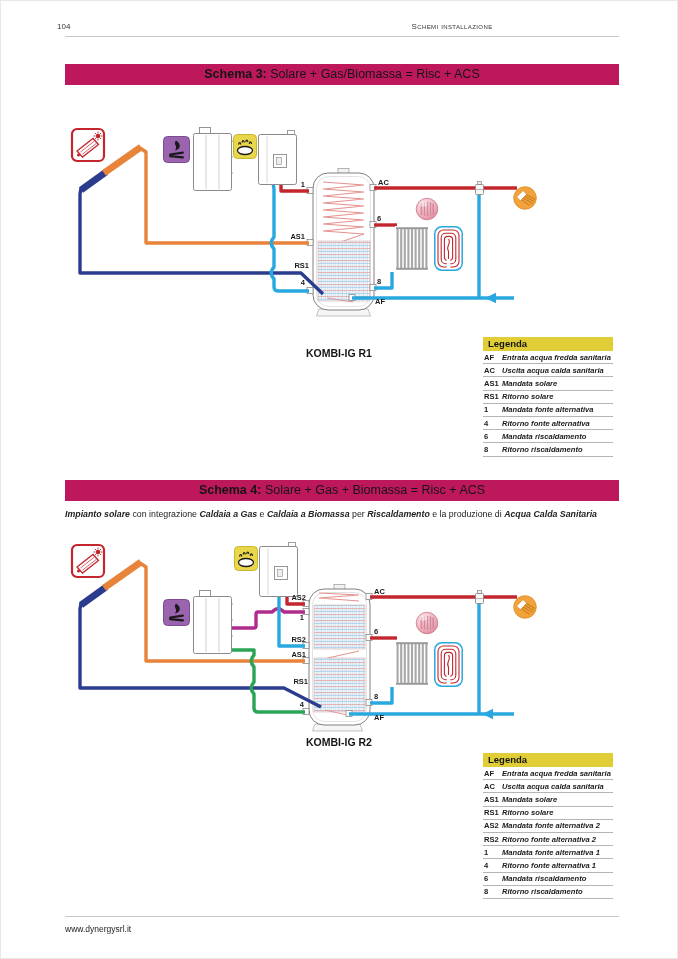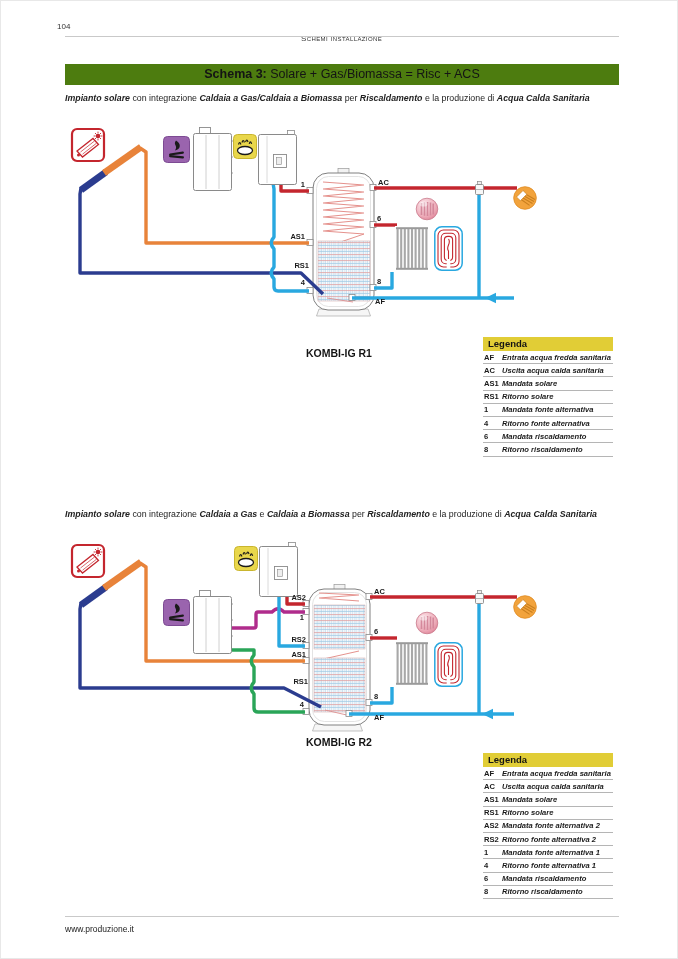--- a/index.html
+++ b/index.html
@@ -3,28 +3,28 @@
 <meta charset="utf-8">
 <style>
   * { margin:0; padding:0; box-sizing:border-box; }
   html,body { background:#fff; }
   body { font-family:"Liberation Sans","DejaVu Sans",sans-serif; color:#1a1a1a; }
   .page { position:relative; width:678px; height:959px; background:#fff; overflow:hidden; border:1px solid #e8e8e8; }
   .abs { position:absolute; }
   svg.diagram { position:absolute; left:0; top:0; width:678px; height:959px; }
 
   .hdr-num { left:56px; top:21px; font-size:8px; color:#333; }
-  .hdr-sec { left:300px; top:21px; width:318px; text-align:left; font-size:8px; color:#333;
-             font-variant:small-caps; letter-spacing:.4px;margin-top:12px; }
+  .hdr-sec { left:292px; top:21px; width:318px; text-align:center; font-size:8px; color:#333;
+             font-variant:small-caps; letter-spacing:.4px; }
   .rule { left:64px; width:554px; height:1px; background:#c9c9c9; }
   .rule-top { top:35px; }
   .rule-bottom { top:915px; }
   .footer-url { left:64px; top:923px; font-size:8.5px; color:#222; }
 
-  .schema-bar { left:64px; width:554px; height:21px; background:#4d7c0f; text-align:center;
+  .schema-bar { left:64px; width:554px; height:21px; background:#be185d; text-align:center;
                 font-size:12.5px; line-height:21px; color:#141414; }
   .bar-1 { top:63px; } .bar-2 { top:479px; }
   .t-bold { font-weight:700; }
 
   .subtitle { left:64px; width:554px; font-size:8.8px; color:#222; }
   .sub-1 { top:92px; } .sub-2 { top:508px; }
   .seg-bi { font-weight:700; font-style:italic; }
   .seg-r { font-weight:400; }
 
   .prod { left:277px; width:122px; text-align:center; font-weight:700; font-size:10.5px; color:#141414; }
@@ -245,21 +245,20 @@
       <text class="port-label" x="373" y="698">8</text>
       <text class="port-label" x="373" y="719">AF</text>
     </g>
   </svg>
 
   <div class="abs hdr-num">104</div>
   <div class="abs hdr-sec">Schemi installazione</div>
   <div class="abs rule rule-top"></div>
 
   <div class="abs schema-bar bar-1"><span class="t-bold">Schema 3:</span><span> Solare + Gas/Biomassa = Risc + ACS</span></div>
-  <div class="abs subtitle sub-1"><span class="seg-bi">Impianto solare</span><span class="seg-r"> con integrazione </span><span class="seg-bi">Caldaia a Gas/Caldaia a Biomassa</span><span class="seg-r"> per </span><span class="seg-bi">Riscaldamento</span><span class="seg-r"> e la produzione di </span><span class="seg-bi">Acqua Calda Sanitaria</span></div>
   <div class="abs prod prod-1">KOMBI-IG R1</div>
   <div class="abs legend legend-1">
     <div class="lg-title">Legenda</div>
     <div>
   <div class="lg-row">
     <span class="lg-code">AF</span>
     <span class="lg-desc">Entrata acqua fredda sanitaria</span>
   </div>
 
   <div class="lg-row">
@@ -292,20 +291,21 @@
     <span class="lg-desc">Mandata riscaldamento</span>
   </div>
 
   <div class="lg-row">
     <span class="lg-code">8</span>
     <span class="lg-desc">Ritorno riscaldamento</span>
   </div>
 </div>
   </div>
 
+  <div class="abs schema-bar bar-2"><span class="t-bold">Schema 4:</span><span> Solare + Gas + Biomassa = Risc + ACS</span></div>
   <div class="abs subtitle sub-2"><span class="seg-bi">Impianto solare</span><span class="seg-r"> con integrazione </span><span class="seg-bi">Caldaia a Gas</span><span class="seg-r"> e </span><span class="seg-bi">Caldaia a Biomassa</span><span class="seg-r"> per </span><span class="seg-bi">Riscaldamento</span><span class="seg-r"> e la produzione di </span><span class="seg-bi">Acqua Calda Sanitaria</span></div>
   <div class="abs prod prod-2">KOMBI-IG R2</div>
   <div class="abs legend legend-2">
     <div class="lg-title">Legenda</div>
     <div>
   <div class="lg-row">
     <span class="lg-code">AF</span>
     <span class="lg-desc">Entrata acqua fredda sanitaria</span>
   </div>
 
@@ -350,14 +350,14 @@
   </div>
 
   <div class="lg-row">
     <span class="lg-code">8</span>
     <span class="lg-desc">Ritorno riscaldamento</span>
   </div>
 </div>
   </div>
 
   <div class="abs rule rule-bottom"></div>
-  <div class="abs footer-url">www.produzione.it</div>
+  <div class="abs footer-url">www.dynergysrl.it</div>
 </div>
 
 </body></html>

